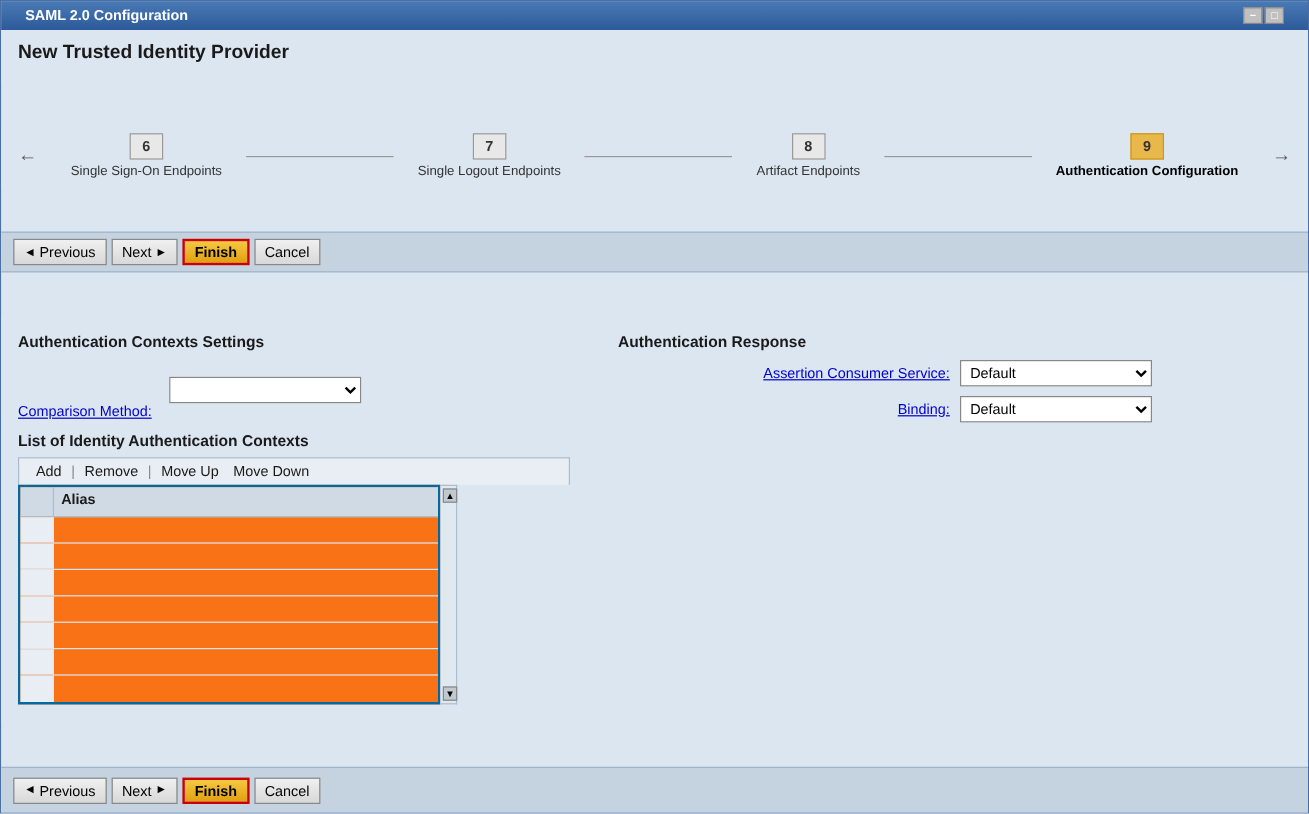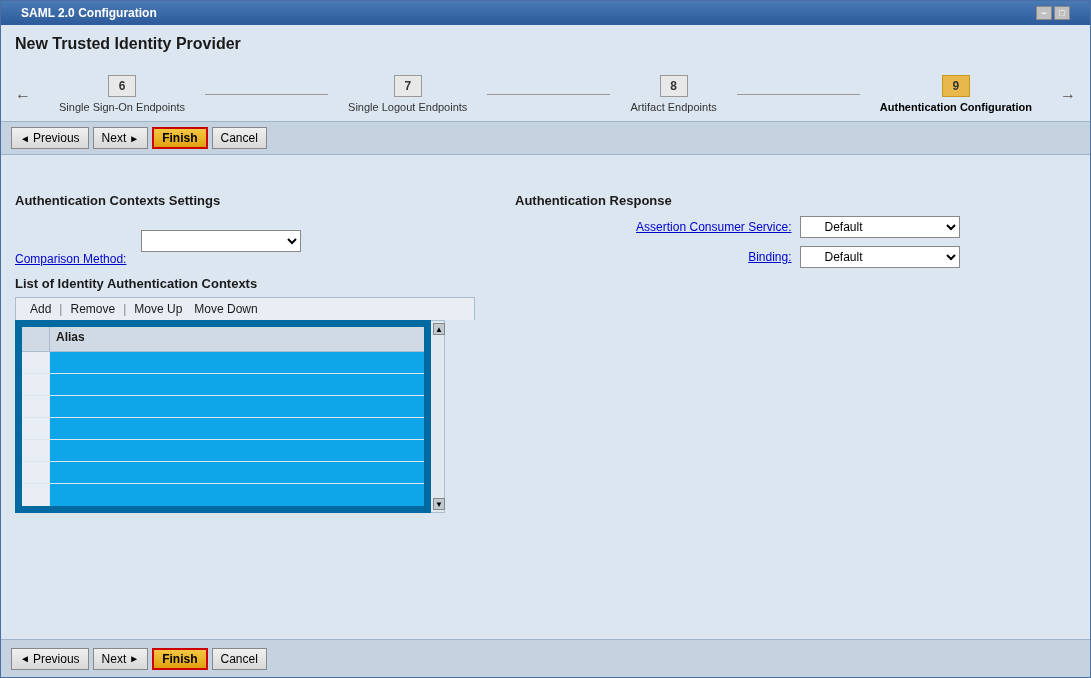--- a/index.html
+++ b/index.html
@@ -44,20 +44,21 @@
       display: flex;
       align-items: center;
       justify-content: center;
     }
     .main-content {
       flex: 1;
       background: #dce6f0;
       display: flex;
       flex-direction: column;
       overflow: hidden;
+      gap: 36px;
     }
     .page-header {
       background: #dce6f0;
       padding: 10px 14px 6px 14px;
       flex-shrink: 0;
     }
     .page-title {
       font-size: 16px;
       font-weight: bold;
       color: #1a1a1a;
@@ -163,21 +164,20 @@
       flex: 0 0 460px;
     }
     .right-panel {
       flex: 1;
     }
     .section-title {
       font-size: 13px;
       font-weight: bold;
       color: #1a1a1a;
       margin-bottom: 8px;
-      margin-top: 24px;
     }
     .form-row {
       display: flex;
       align-items: center;
       margin-bottom: 6px;
     }
     .form-label {
       font-size: 12px;
       color: #1a1a1a;
       white-space: nowrap;
@@ -189,21 +189,21 @@
       color: #0000cc;
       text-decoration: underline;
       cursor: pointer;
     }
     .form-select {
       width: 160px;
       height: 22px;
       font-size: 12px;
       border: 1px solid #888;
       background: white;
-      padding: 0 20px;
+      padding: 0 4px;
     }
     .subsection-title {
       font-size: 13px;
       font-weight: bold;
       color: #1a1a1a;
       margin-bottom: 6px;
       margin-top: 10px;
     }
     
     .list-toolbar {
@@ -221,23 +221,23 @@
       cursor: pointer;
       padding: 1px 6px;
       background: none;
       border: none;
     }
     .list-separator {
       color: #888;
       margin: 0 2px;
     }
     .list-table {
-      border: 7px solid #0369a1;
-      background: #0ea5e9;
-      width: 416px;
+      border: 2px solid #0369a1;
+      background: #f97316;
+      width: 352px;
     }
     .list-table-header {
       background: #d0dae4;
       display: flex;
       border-bottom: 1px solid #aabcce;
     }
     .list-col-check {
       width: 28px;
       border-right: 1px solid #aabcce;
       height: 24px;

